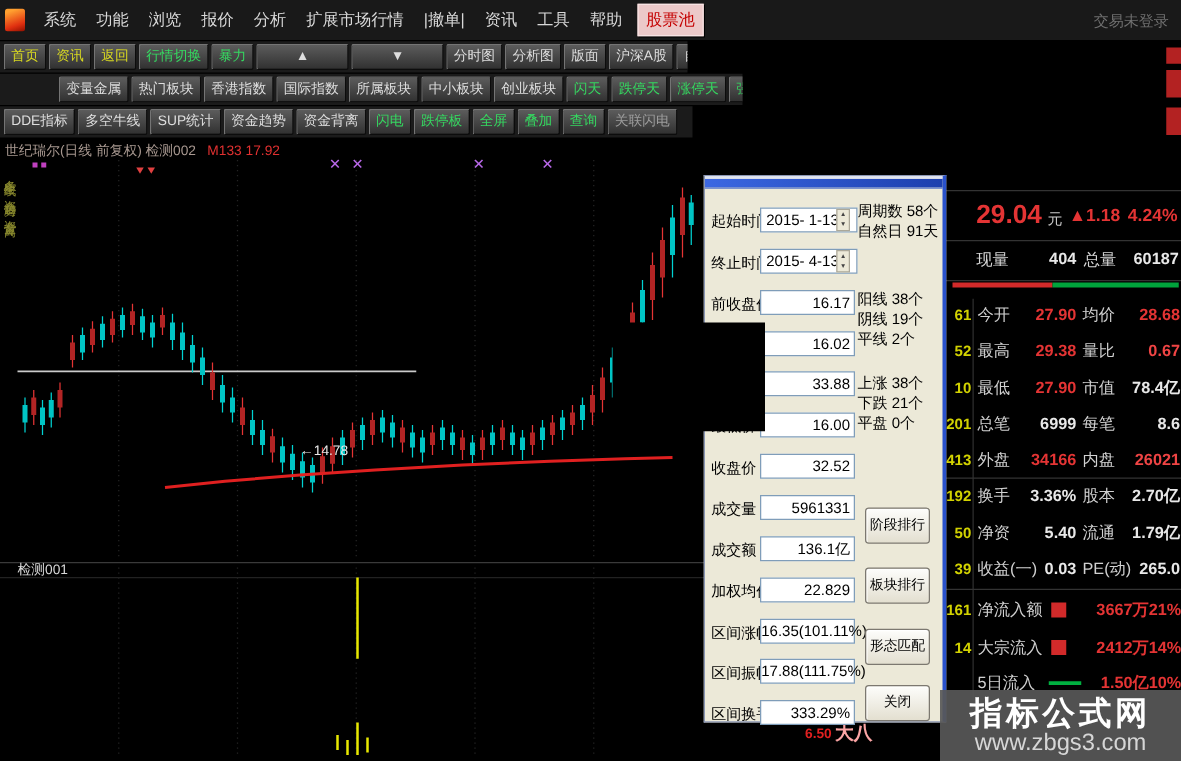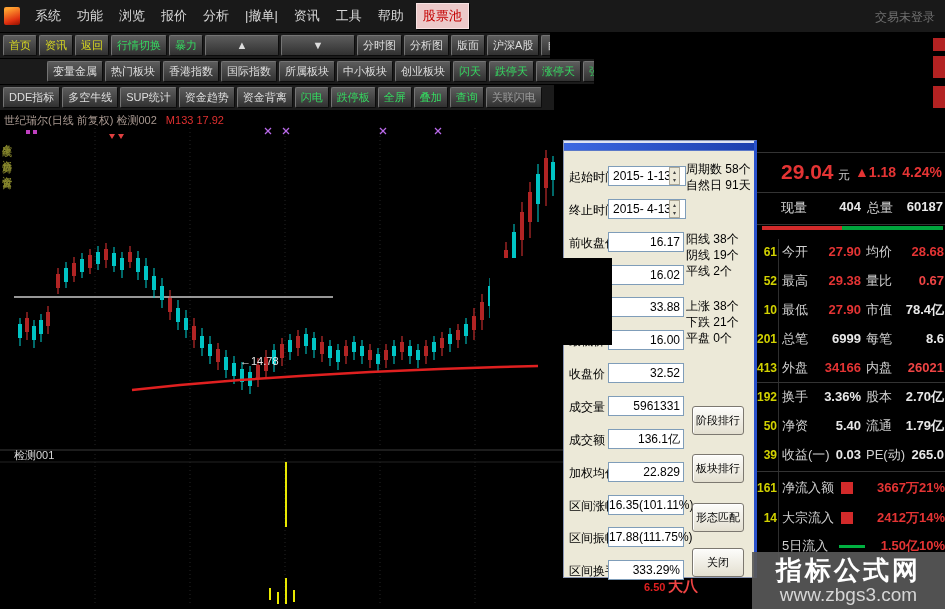--- a/index.html
+++ b/index.html
@@ -34,21 +34,21 @@
   .ct-name{color:#a89890;}
   .ct-ind{color:#e03030;margin-left:6px;}
   #chart-svg{position:absolute;left:0;top:112px;z-index:1;}
   .side-strip{position:absolute;left:0;top:130px;width:13px;height:330px;z-index:2;
               display:flex;flex-direction:column;align-items:center;}
   .side-tab{writing-mode:vertical-rl;color:#8a8a2e;font-size:10px;letter-spacing:1px;
             margin:6px 0;white-space:nowrap;}
   .low-label{position:absolute;left:240px;top:355px;color:#e8e8e8;font-size:11px;z-index:2;}
   .pane-label{position:absolute;left:14px;top:448px;color:#d8d8d8;font-size:11px;z-index:2;}
   .corner-val{position:absolute;left:644px;top:581px;color:#e02020;font-size:11px;font-weight:bold;z-index:2;}
-  .corner-txt{position:absolute;left:668px;top:577px;color:#ef4444;font-size:15px;font-weight:bold;z-index:2;}
+  .corner-txt{position:absolute;left:668px;top:577px;color:#fca5a5;font-size:15px;font-weight:bold;z-index:2;}
   .black-box{position:absolute;left:490px;top:258px;width:122px;height:87px;background:#000;z-index:8;}
 
   
   .qpanel{position:absolute;left:755px;top:135px;width:190px;height:474px;background:#000;z-index:3;
           font-size:13px;}
   .q-hline{position:absolute;left:0;width:190px;height:1px;background:#333;}
   .q-vline{position:absolute;left:23px;top:104px;width:1px;height:322px;background:#2e2e2e;}
   .q-price-row{position:absolute;left:0;top:24px;width:190px;height:26px;}
   .q-price{position:absolute;left:26px;font-size:21px;font-weight:bold;color:#e43434;line-height:26px;}
   .q-unit{position:absolute;left:83px;top:8px;font-size:12px;color:#c8c8c8;}
@@ -106,20 +106,21 @@
 <div class="screen">
 
   <div class="titlebar">
     <div class="logo"></div>
     <div style="display:flex;align-items:center;">
         <span class="menu-item">系统</span>
         <span class="menu-item">功能</span>
         <span class="menu-item">浏览</span>
         <span class="menu-item">报价</span>
         <span class="menu-item">分析</span>
+        <span class="menu-item">扩展市场行情</span>
         <span class="menu-item">|撤单|</span>
         <span class="menu-item">资讯</span>
         <span class="menu-item">工具</span>
         <span class="menu-item">帮助</span>
       </div>
     <span class="menu-pool">股票池</span>
     <span class="login-status">交易未登录</span>
   </div>
 
   <div class="toolbar" id="tb1">

